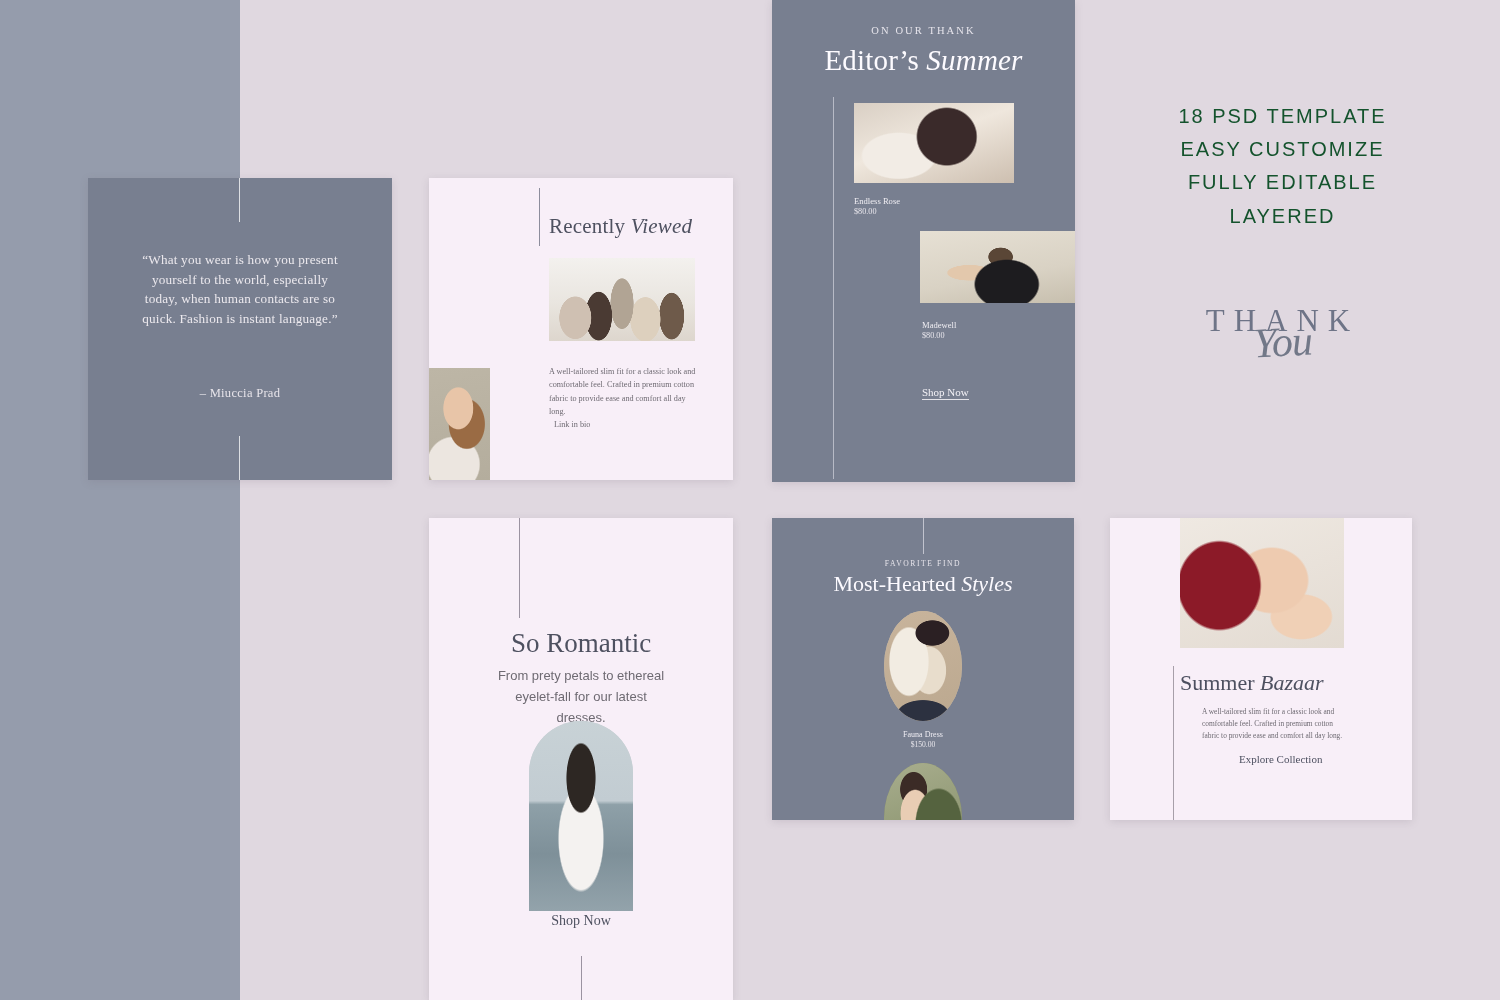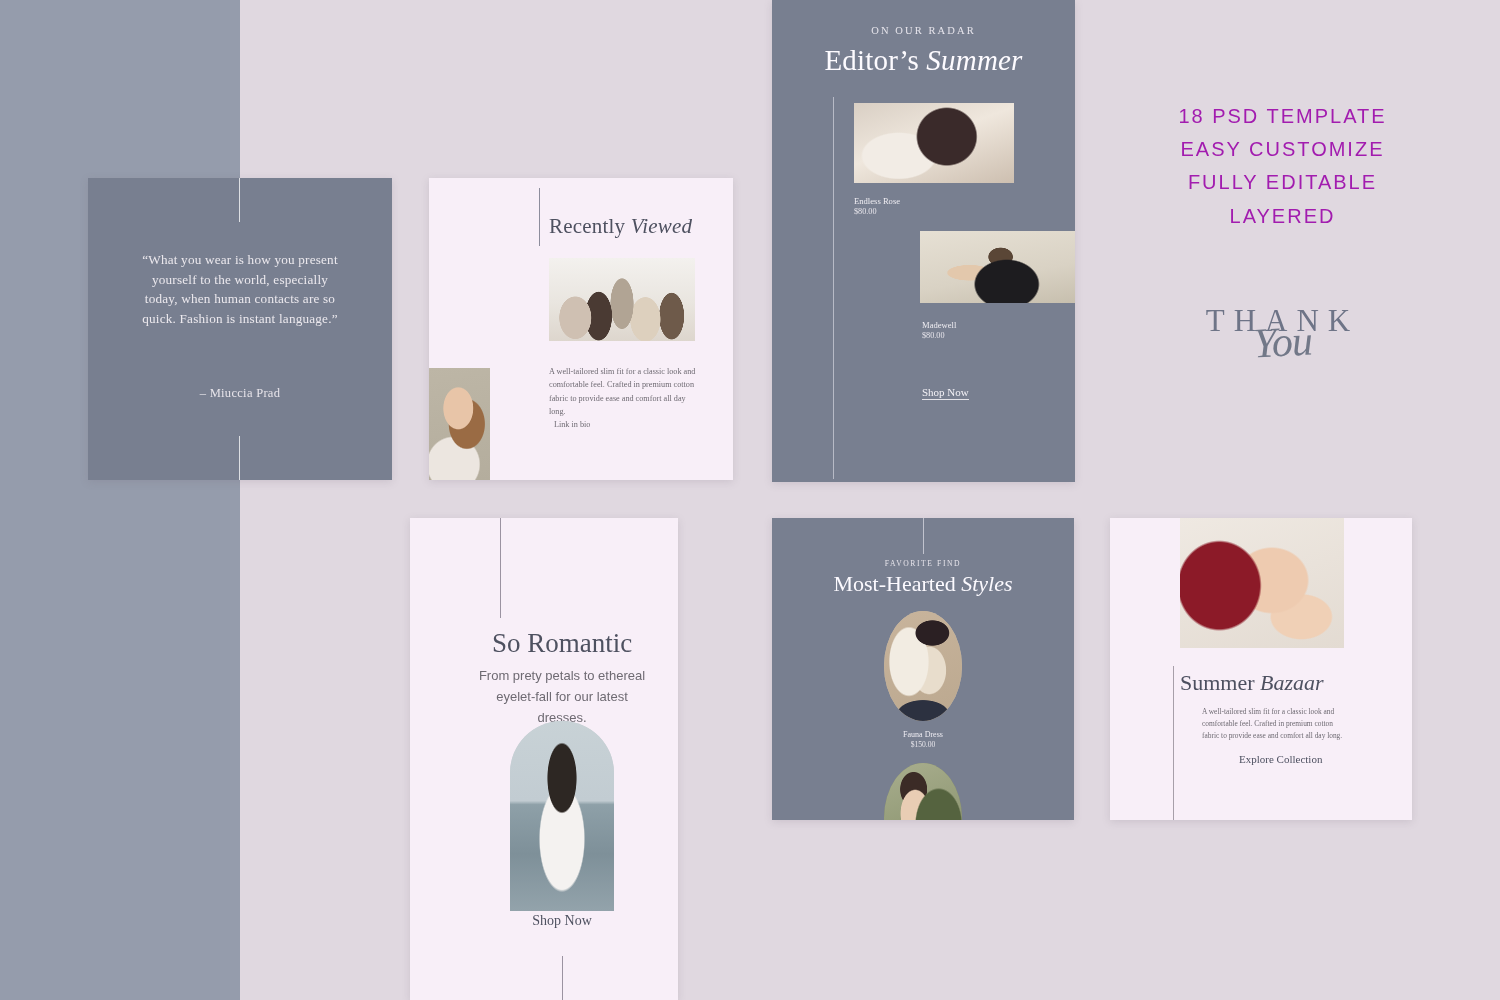--- a/index.html
+++ b/index.html
@@ -83,36 +83,36 @@
   .ep-price2w{position:absolute;left:150px;top:331px;color:#e8e6ec;font-family:"Liberation Serif",serif;font-size:8.2px;}
   .ep-shop{
     position:absolute;left:150px;top:386px;color:#f4f2f7;
     font-family:"Liberation Serif",serif;font-size:11px;
     border-bottom:1px solid rgba(244,242,247,.85);padding-bottom:1px;
   }
 
   
   .psd-lines{position:absolute;left:1110px;top:100px;width:345px;text-align:center;}
   .psd-lines div{
-    color:#a21caf;font-family:"Liberation Sans",sans-serif;
+    color:#14532d;font-family:"Liberation Sans",sans-serif;
     font-size:20px;letter-spacing:2.0px;line-height:1.66;font-weight:400;
   }
   .thanks-wrap{position:absolute;left:1110px;top:305px;width:345px;text-align:center;}
   .thanks-top{
     color:#6e7487;font-family:"Liberation Serif",serif;
     font-size:31px;letter-spacing:9px;line-height:1;
   }
   .thanks-bot{
     color:#727888;font-family:"Liberation Serif",serif;
     font-style:italic;font-size:42px;line-height:.9;margin-top:-12px;
     letter-spacing:-1px;transform:rotate(-3deg);
   }
 
   
-  #romantic-card{left:410px;top:518px;width:268px;height:482px;}
+  #romantic-card{left:429px;top:518px;width:304px;height:482px;}
   #romantic-card .rrule-top{left:90px;top:0;height:100px;background:#9b93a1;}
   #romantic-card .rrule-bot{left:152px;top:438px;height:44px;background:#9b93a1;}
   .sr-title{
     position:absolute;left:0;top:110px;width:304px;text-align:center;
     color:#4e5160;font-family:"Liberation Serif",serif;font-size:27px;
   }
   .sr-sub{
     position:absolute;left:62px;top:148px;width:180px;text-align:center;
     color:#6e6a72;font-family:Liberation Sans, sans-serif;
     font-size:13px;line-height:1.6;
@@ -239,21 +239,21 @@
       </div>
     <div class="rv-body">A well-tailored slim fit for a classic look and comfortable feel. Crafted in premium cotton fabric to provide ease and comfort all day long.</div>
     <div class="rv-link">Link in bio</div>
     <div class="rv-thumb">
         <div class="ph ph-thumb"></div>
       </div>
   </div>
 
   <div class="card card-dark" id="editors-card">
     <div class="rule-v erule"></div>
-    <div class="ep-kicker">ON OUR RADAR</div>
+    <div class="ep-kicker">ON OUR THANK</div>
     <div class="ep-title">
       <span>Editor’s </span><i>Summer</i>
     </div>
     <div class="ep-img1">
         <div class="ph ph-endless"></div>
       </div>
     <div class="ep-name1">Endless Rose</div>
     <div class="ep-price1">$80.00</div>
     <div class="ep-img2">
         <div class="ph ph-madewell"></div>

